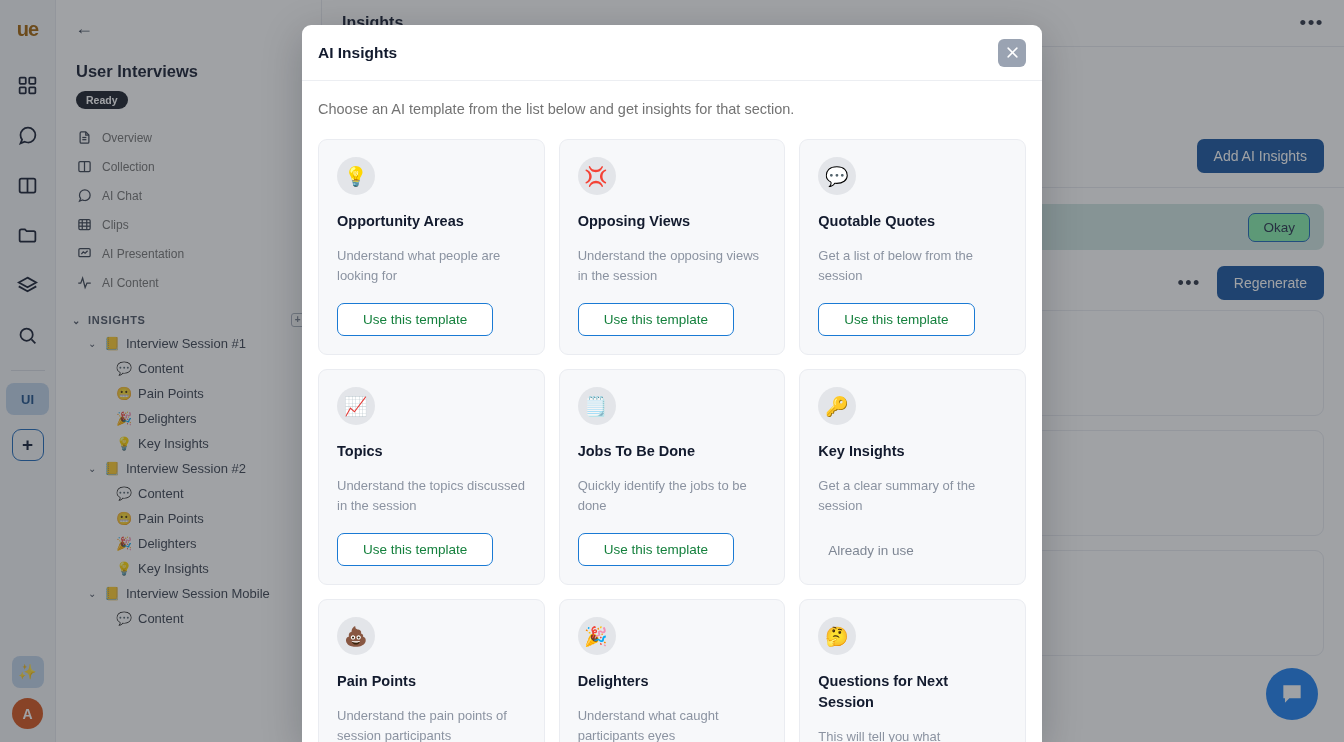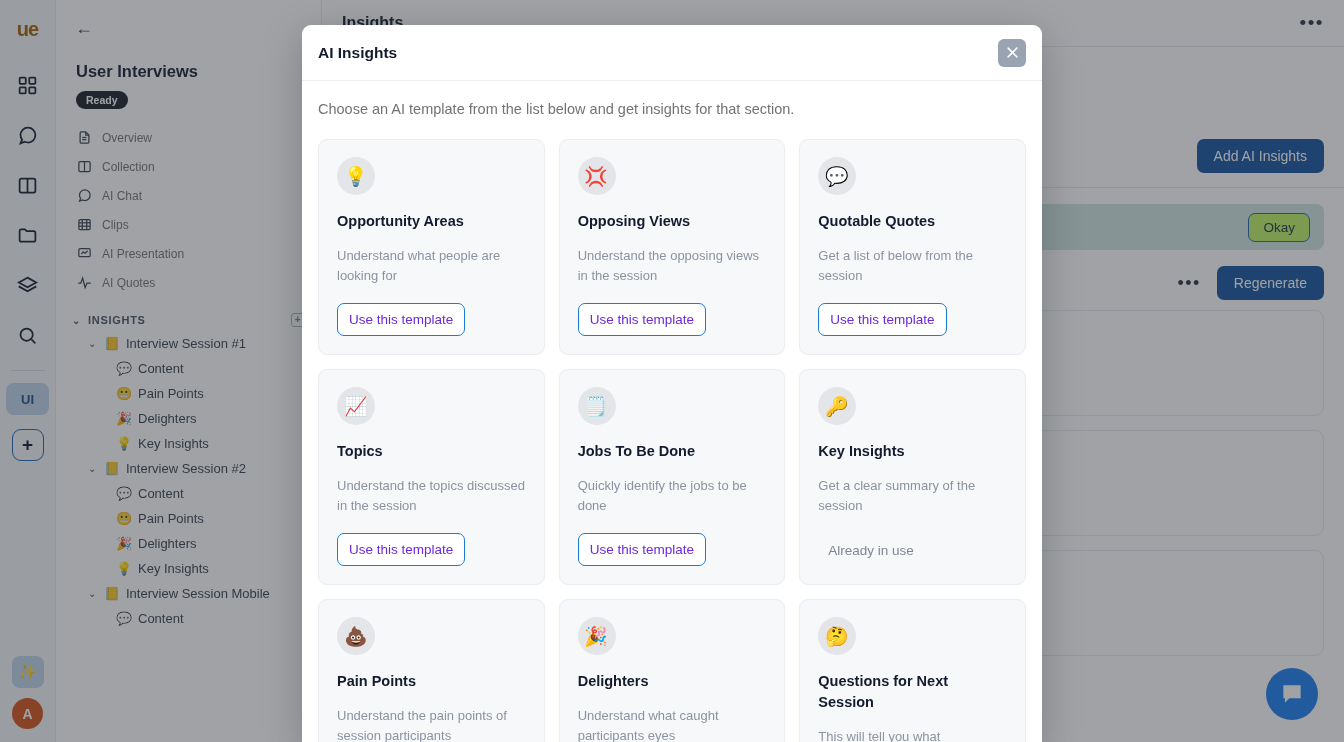--- a/index.html
+++ b/index.html
@@ -181,21 +181,21 @@
 
   .teal-band {
     background: #cfe6e2;
     border-radius: 8px;
     margin-top: 16px;
     padding: 12px 14px;
     display: flex; justify-content: flex-end; align-items: center;
     height: 46px;
   }
   .btn-outline {
-    background: #bef264; color: #23304a;
+    background: #86efac; color: #23304a;
     font-size: 13.5px;
     padding: 6px 14px; border-radius: 7px;
     border: 1.4px solid #1a66b8;
   }
   .action-row {
     display: flex; align-items: center; justify-content: flex-end;
     gap: 16px; padding: 16px 0 10px 0;
   }
   .mini-dots { font-size: 18px; color: #2b3242; letter-spacing: 1.5px; }
 
@@ -289,23 +289,23 @@
     font-size: 13px; color: #8b93a1;
     line-height: 1.55;
     margin-bottom: 16px;
     flex: 1 1 auto;
   }
   .tpl-btn {
     align-self: flex-start;
     background: #ffffff;
     border: 1.5px solid #1a7ad4;
     border-radius: 7px;
-    color: #6d28d9;
+    color: #15803d;
     font-size: 13.5px;
-    padding: 8px 11px;
+    padding: 8px 25px;
   }
   .tpl-inuse {
     align-self: flex-start;
     color: #7f8794;
     font-size: 13.5px;
     padding: 8px 15px 8px 10px;
     background: transparent;
     border: none;
   }
 </style>
@@ -425,21 +425,21 @@
         </span>
         <span>AI Presentation</span>
       </div>
 
       <div class="nav-item">
         <span class="nav-ico">
           <svg viewBox="0 0 24 24" fill="none" stroke="currentColor" stroke-width="2">
               <polyline points="2,13 6,13 9,5 13,20 16,13 22,13"></polyline>
             </svg>
         </span>
-        <span>AI Quotes</span>
+        <span>AI Content</span>
       </div>
 
       <div class="section-head">
         <span class="caret">⌄</span>
         <span>INSIGHTS</span>
         <span class="add-box">+</span>
       </div>
 
       <div class="tree-row group">
         <span class="tcaret">⌄</span>

